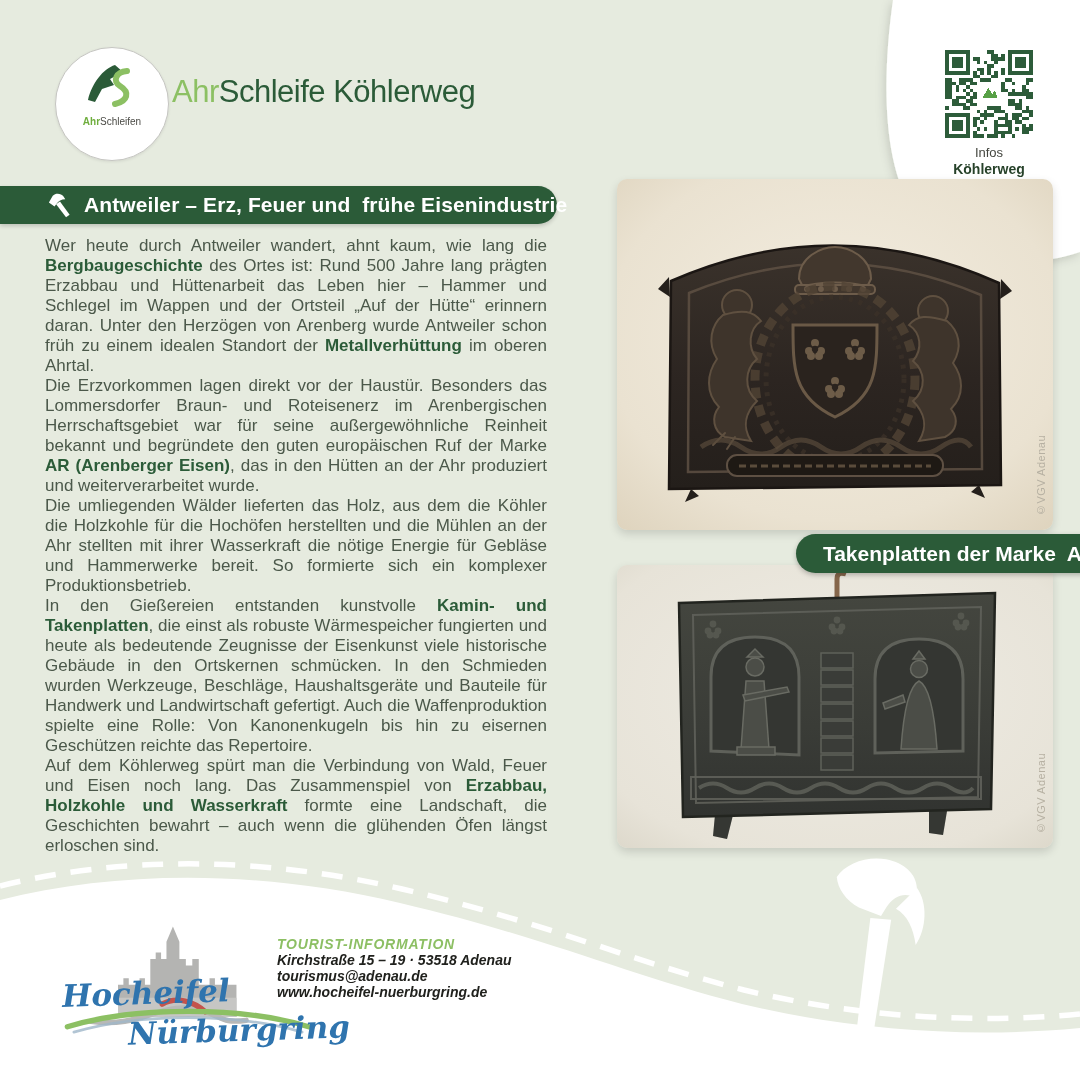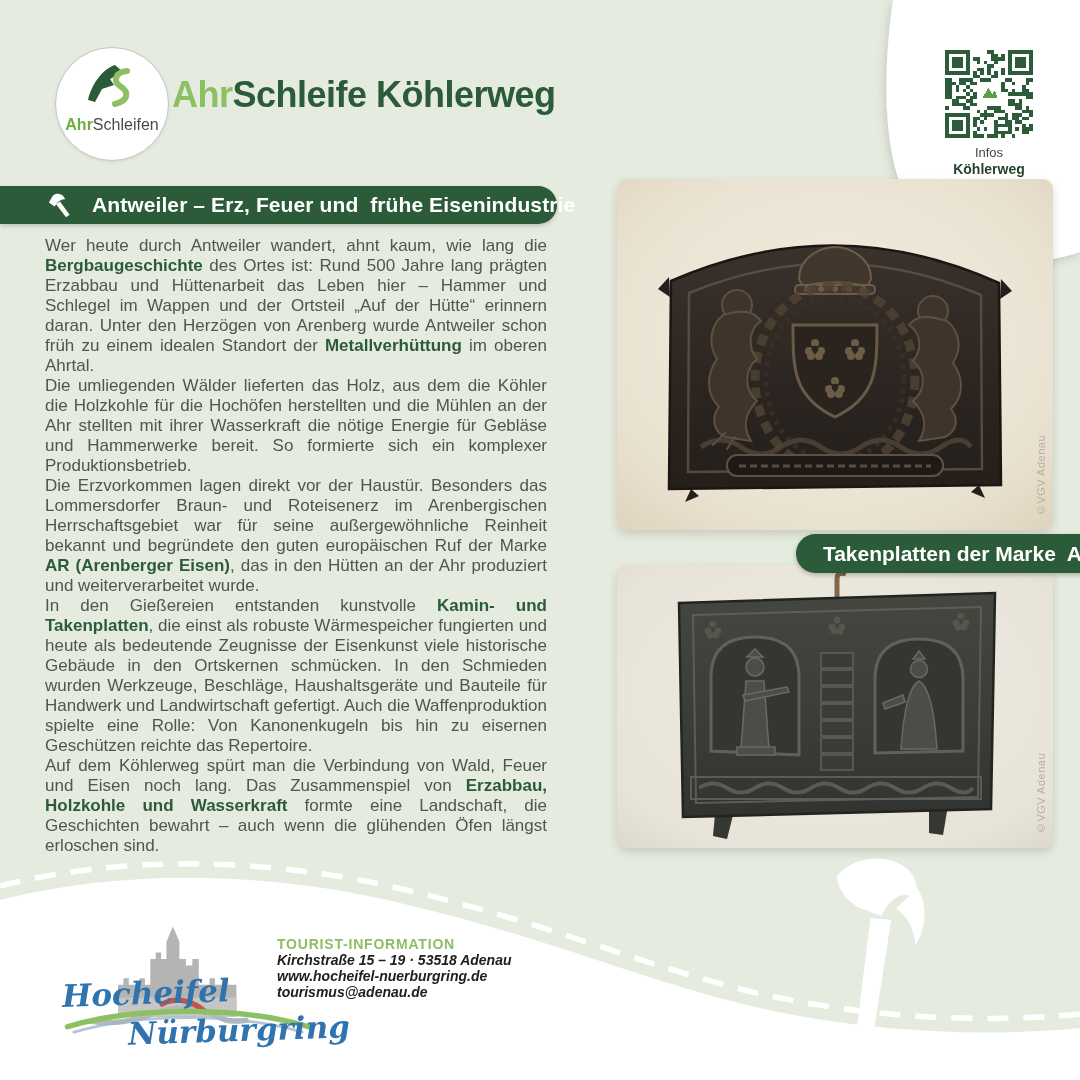--- a/index.html
+++ b/index.html
@@ -8,40 +8,40 @@
   svg{display:block;}
 
   
   .bg-svg{position:absolute;left:0;top:0;width:1080px;height:1080px;}
 
   
   .logo-circle{position:absolute;left:55px;top:47px;width:112px;height:112px;background:#fff;
     border:1.5px solid #c6c6c2;border-radius:50%;display:flex;flex-direction:column;align-items:center;
     justify-content:flex-start;box-shadow:0 1px 3px rgba(0,0,0,.08);}
   .logo-mark{width:62px;height:60px;margin-top:10px;}
-  .logo-text{font-size:16px;margin-top:-2px;white-space:nowrap;}
+  .logo-text{font-size:10px;margin-top:-2px;white-space:nowrap;}
   .logo-text .g{color:#6fae3e;font-weight:700;}
   .logo-text .d{color:#4a4a45;}
 
   
-  .page-title{position:absolute;left:172px;top:74px;font-size:36px;font-weight:700;letter-spacing:-.5px;white-space:nowrap;text-align:center;}
+  .page-title{position:absolute;left:172px;top:74px;font-size:31px;font-weight:400;letter-spacing:-.5px;white-space:nowrap;text-align:center;}
   .page-title .light{color:#8cc063;}
   .page-title .dark{color:#2b5b38;}
 
   
   .qr-wrap{position:absolute;left:945px;top:50px;width:88px;height:88px;}
   .qr-label{position:absolute;left:895px;top:144px;width:188px;text-align:center;line-height:17px;}
   .qr-label .l1{font-size:13px;color:#44463f;}
   .qr-label .l2{font-size:14px;font-weight:700;color:#27422a;}
 
   
   .section-bar{position:absolute;left:0;top:186px;width:557px;height:38px;background:#2b5b38;
     border-radius:0 19px 19px 0;box-shadow:0 2px 4px rgba(0,0,0,.18);}
   .section-bar .icon{position:absolute;left:46px;top:6px;width:27px;height:27px;}
-  .section-bar .label{position:absolute;left:92px;top:0;height:38px;display:flex;align-items:center;
+  .section-bar .label{position:absolute;left:84px;top:0;height:38px;display:flex;align-items:center;
     color:#fff;font-weight:700;font-size:21px;white-space:pre;letter-spacing:.1px;}
 
   
   .body-text{position:absolute;left:45px;top:236px;width:502px;font-size:17px;line-height:20px;
     color:#4b584a;text-align:justify;}
   .body-text p{margin:0;}
   .body-text .b{font-weight:700;color:#2b5b38;}
 
   
   .photo-card{position:absolute;border-radius:10px;overflow:hidden;box-shadow:0 4px 10px rgba(0,0,0,.14);}
@@ -58,21 +58,21 @@
 
   
   .castle-logo{position:absolute;left:48px;top:918px;width:280px;height:140px;}
   .script-line{position:absolute;font-family:"DejaVu Serif",serif;font-style:italic;font-weight:700;
     color:#2f74ae;white-space:nowrap;}
   .script1{left:62px;top:975px;font-size:31px;transform:rotate(-2deg);}
   .script2{left:128px;top:1012px;font-size:31px;transform:rotate(-2deg);}
 
   .info-block{position:absolute;left:277px;top:936px;width:300px;}
   .info-line{font-weight:700;font-size:14px;line-height:16px;white-space:nowrap;}
-  .info-line.green{color:#8cbf63;letter-spacing:.8px;}
+  .info-line.green{color:#8cbf63;letter-spacing:.8px;font-style:italic;}
   .info-line.dark{color:#20211d;font-style:italic;}
 
   .hammer-big{position:absolute;left:812px;top:852px;width:125px;height:190px;z-index:3;}
 </style>
 </head>
 <body>
 
 <div class="canvas">
 
   <svg class="bg-svg" viewBox="0 0 1080 1080" aria-hidden="true">
@@ -316,22 +316,22 @@
       <g fill="#ffffff">
         <path d="M3,11 L7,4 C10,0.5 16,1.5 18,4.5 L20,7.5 C16,7.5 12.8,9.5 10.8,12.5 L8.8,15 Z"></path>
         <path d="M10.5,12.8 L14.5,9.8 L24.5,23.5 L20.8,26.3 Z"></path>
       </g>
     </svg>
     <div class="label">Antweiler – Erz, Feuer und  frühe Eisenindustrie</div>
   </div>
 
   <div class="body-text" lang="de">
       <p><span>Wer heute durch Antweiler wandert, ahnt kaum, wie lang die </span><span class="b">Bergbaugeschichte</span><span> des Ortes ist: Rund 500 Jahre lang prägten Erzabbau und Hüttenarbeit das Leben hier – Hammer und Schlegel im Wappen und der Ortsteil „Auf der Hütte“ erinnern daran. Unter den Herzögen von Arenberg wurde Antweiler schon früh zu einem idealen Standort der </span><span class="b">Metallverhüttung</span><span> im oberen Ahrtal.</span></p>
+      <p><span>Die Erzvorkommen lagen direkt vor der Haustür. Besonders das Lommersdorfer Braun- und Roteisenerz im Arenbergischen Herrschaftsgebiet war für seine außergewöhnliche Reinheit bekannt und begründete den guten europäischen Ruf der Marke </span><span class="b">AR (Arenberger Eisen)</span><span>, das in den Hütten an der Ahr produziert und weiterverarbeitet wurde.</span></p>
       <p><span>Die umliegenden Wälder lieferten das Holz, aus dem die Köhler die Holzkohle für die Hochöfen herstellten und die Mühlen an der Ahr stellten mit ihrer Wasserkraft die nötige Energie für Gebläse und Hammerwerke bereit. So formierte sich ein komplexer Produktionsbetrieb.</span></p>
-      <p><span>Die Erzvorkommen lagen direkt vor der Haustür. Besonders das Lommersdorfer Braun- und Roteisenerz im Arenbergischen Herrschaftsgebiet war für seine außergewöhnliche Reinheit bekannt und begründete den guten europäischen Ruf der Marke </span><span class="b">AR (Arenberger Eisen)</span><span>, das in den Hütten an der Ahr produziert und weiterverarbeitet wurde.</span></p>
       <p><span>In den Gießereien entstanden kunstvolle </span><span class="b">Kamin- und Takenplatten</span><span>, die einst als robuste Wärmespeicher fungierten und heute als bedeutende Zeugnisse der Eisenkunst viele historische Gebäude in den Ortskernen schmücken. In den Schmieden wurden Werkzeuge, Beschläge, Haushaltsgeräte und Bauteile für Handwerk und Landwirtschaft gefertigt. Auch die Waffenproduktion spielte eine Rolle: Von Kanonenkugeln bis hin zu eisernen Geschützen reichte das Repertoire.</span></p>
       <p><span>Auf dem Köhlerweg spürt man die Verbindung von Wald, Feuer und Eisen noch lang. Das Zusammenspiel von </span><span class="b">Erzabbau, Holzkohle und Wasserkraft</span><span> formte eine Landschaft, die Geschichten bewahrt – auch wenn die glühenden Öfen längst erloschen sind.</span></p>
     </div>
 
   <div class="photo-card photo1">
     <svg viewBox="0 0 436 351">
       <defs>
         <radialGradient id="paper1" cx="50%" cy="45%" r="75%">
           <stop offset="0%" stop-color="#f3ede0"></stop>
             <stop offset="70%" stop-color="#eae2d1"></stop>
@@ -510,18 +510,18 @@
   </svg>
   <div class="script-line script1">Hocheifel</div>
   <div class="script-line script2">Nürburgring</div>
 
   <div class="info-block">
     <div>
         <div class="info-line green">TOURIST-INFORMATION</div>
       </div>
     <div>
         <div class="info-line dark">Kirchstraße 15 – 19 · 53518 Adenau</div>
+        <div class="info-line dark">tourismus@adenau.de</div>
         <div class="info-line dark">www.hocheifel-nuerburgring.de</div>
-        <div class="info-line dark">tourismus@adenau.de</div>
       </div>
   </div>
 
 </div>
 
 </body></html>

